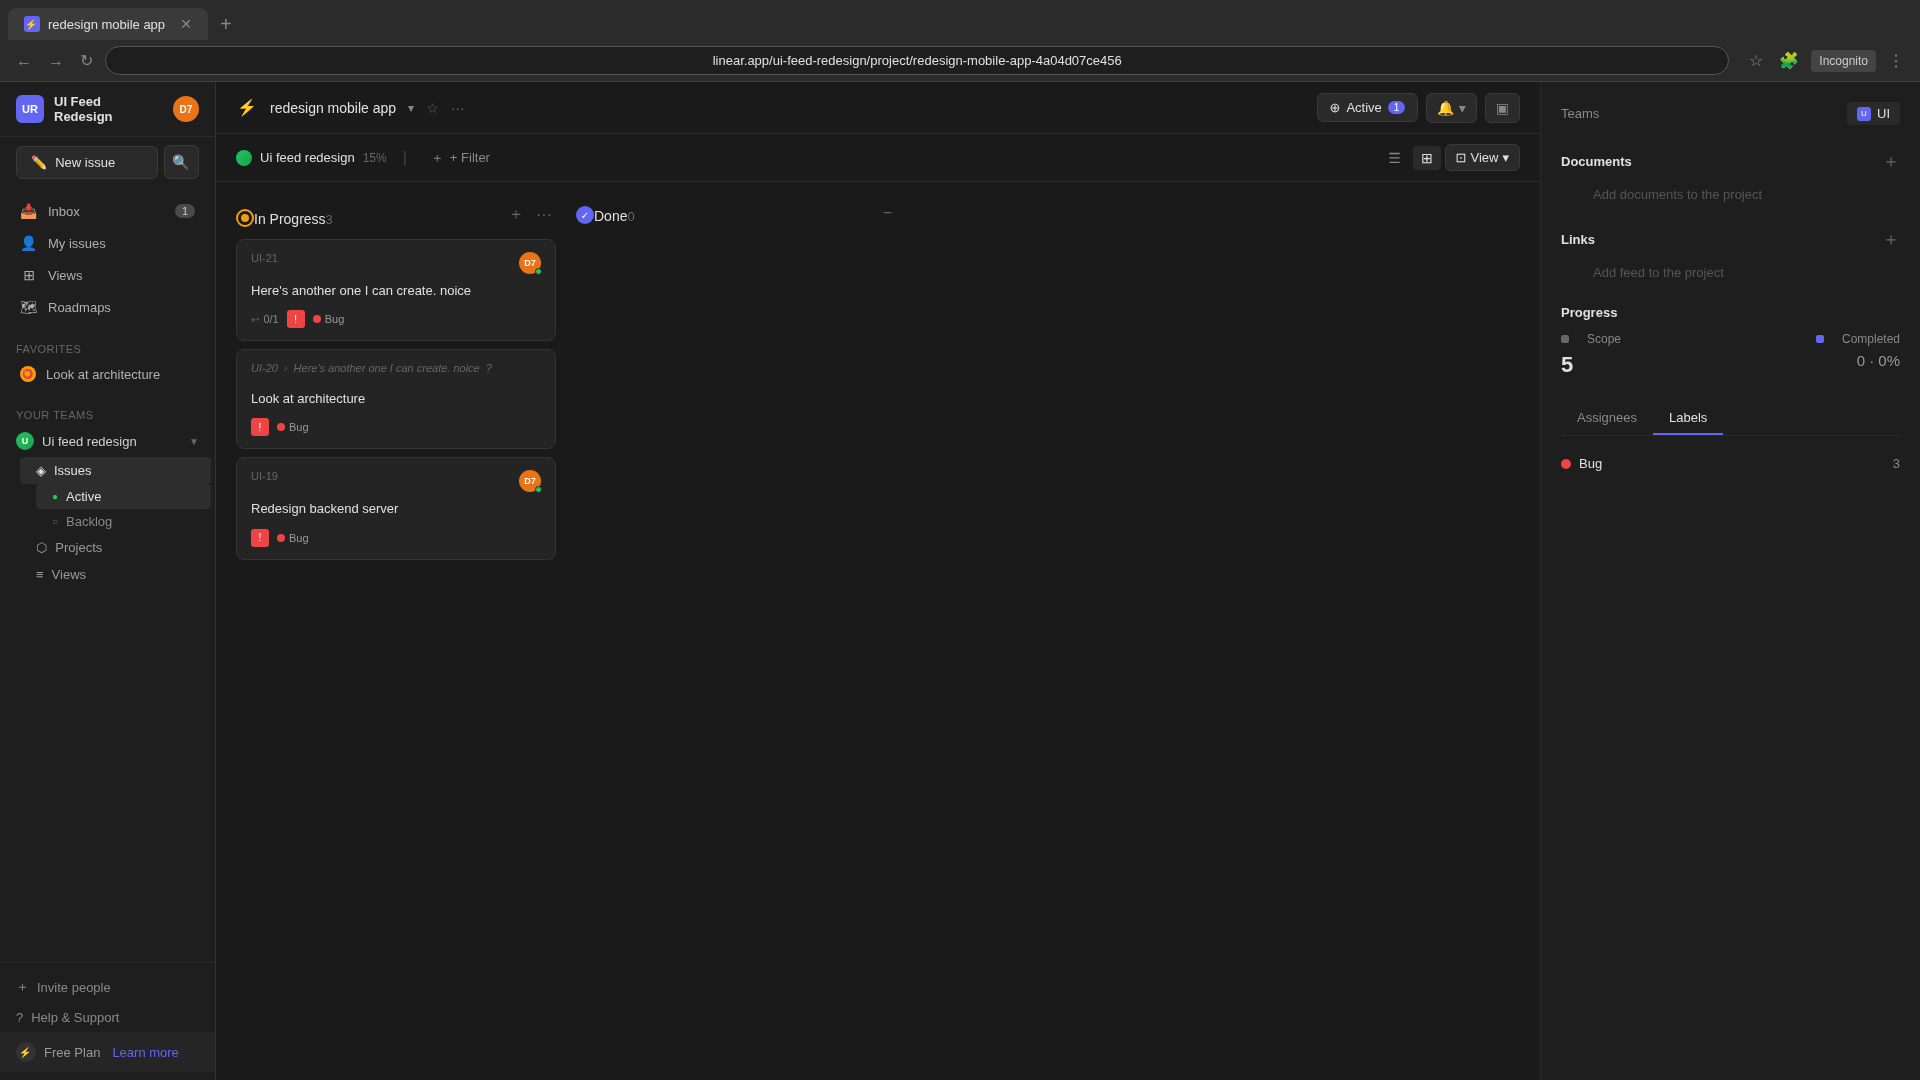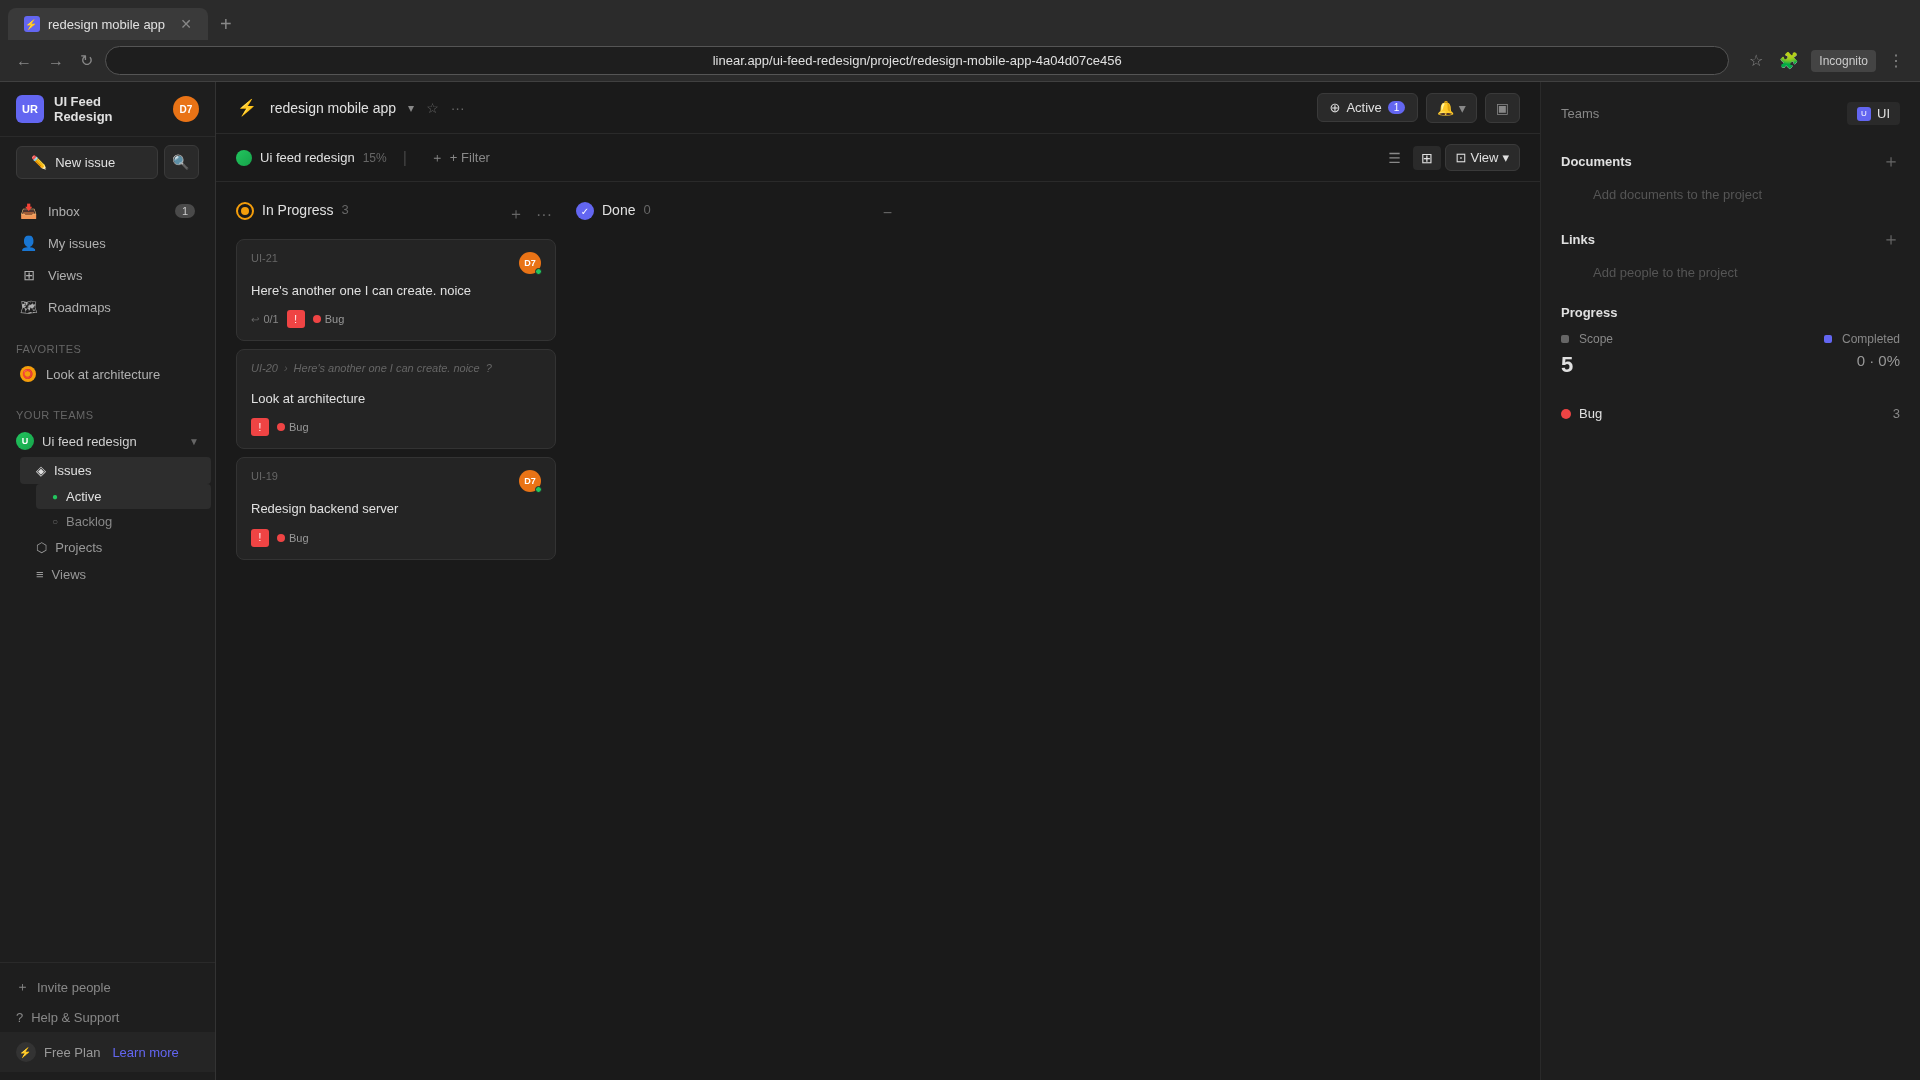--- a/index.html
+++ b/index.html
@@ -521,22 +521,21 @@
     .board-column {
       min-width: 320px;
       max-width: 360px;
       display: flex;
       flex-direction: column;
       gap: 8px;
     }
 
     .column-header {
       display: flex;
-      align-items: flex-start;
-      gap: 8px;
+      align-items: flex-end;
       padding: 4px 0;
     }
     .in-progress-icon {
       width: 18px;
       height: 18px;
       border: 2px solid #f59e0b;
       border-radius: 50%;
       display: flex;
       align-items: center;
       justify-content: center;
@@ -757,21 +756,21 @@
       display: block;
     }
     .progress-labels {
       display: flex;
       justify-content: space-between;
       margin-bottom: 6px;
     }
     .progress-label-item {
       display: flex;
       align-items: center;
-      gap: 10px;
+      gap: 18px;
       font-size: 12px;
       color: #888;
     }
     .progress-dot {
       width: 8px;
       height: 8px;
       border-radius: 2px;
     }
     .scope-dot { background: #666; }
     .completed-dot { background: #6366f1; }
@@ -1100,21 +1099,21 @@
         <button class="panel-add-btn">＋</button>
       </div>
       <span class="panel-placeholder">Add documents to the project</span>
     </div>
 
     <div class="panel-section">
       <div class="panel-section-header">
         <span class="panel-section-title">Links</span>
         <button class="panel-add-btn">＋</button>
       </div>
-      <span class="panel-placeholder">Add people to the project</span>
+      <span class="panel-placeholder">Add feed to the project</span>
     </div>
 
     <div class="panel-section progress-section">
       <span class="panel-section-title">Progress</span>
       <div class="progress-labels">
         <div class="progress-label-item">
           <div class="progress-dot scope-dot"></div>
           <span>Scope</span>
         </div>
         <div class="progress-label-item">
@@ -1124,20 +1123,24 @@
       </div>
       <div class="progress-numbers">
         <span class="scope-num">5</span>
         <div>
           <span class="completed-num">0 · 0%</span>
         </div>
       </div>
     </div>
 
     <div class="panel-section">
+      <div class="tabs-row">
+        <button class="tab-btn">Assignees</button>
+        <button class="tab-btn active">Labels</button>
+      </div>
       <div class="labels-section">
         <div class="label-row">
           <div class="label-dot-red"></div>
           <span class="label-name">Bug</span>
           <span class="label-count">3</span>
         </div>
       </div>
     </div>
 
   </div>

